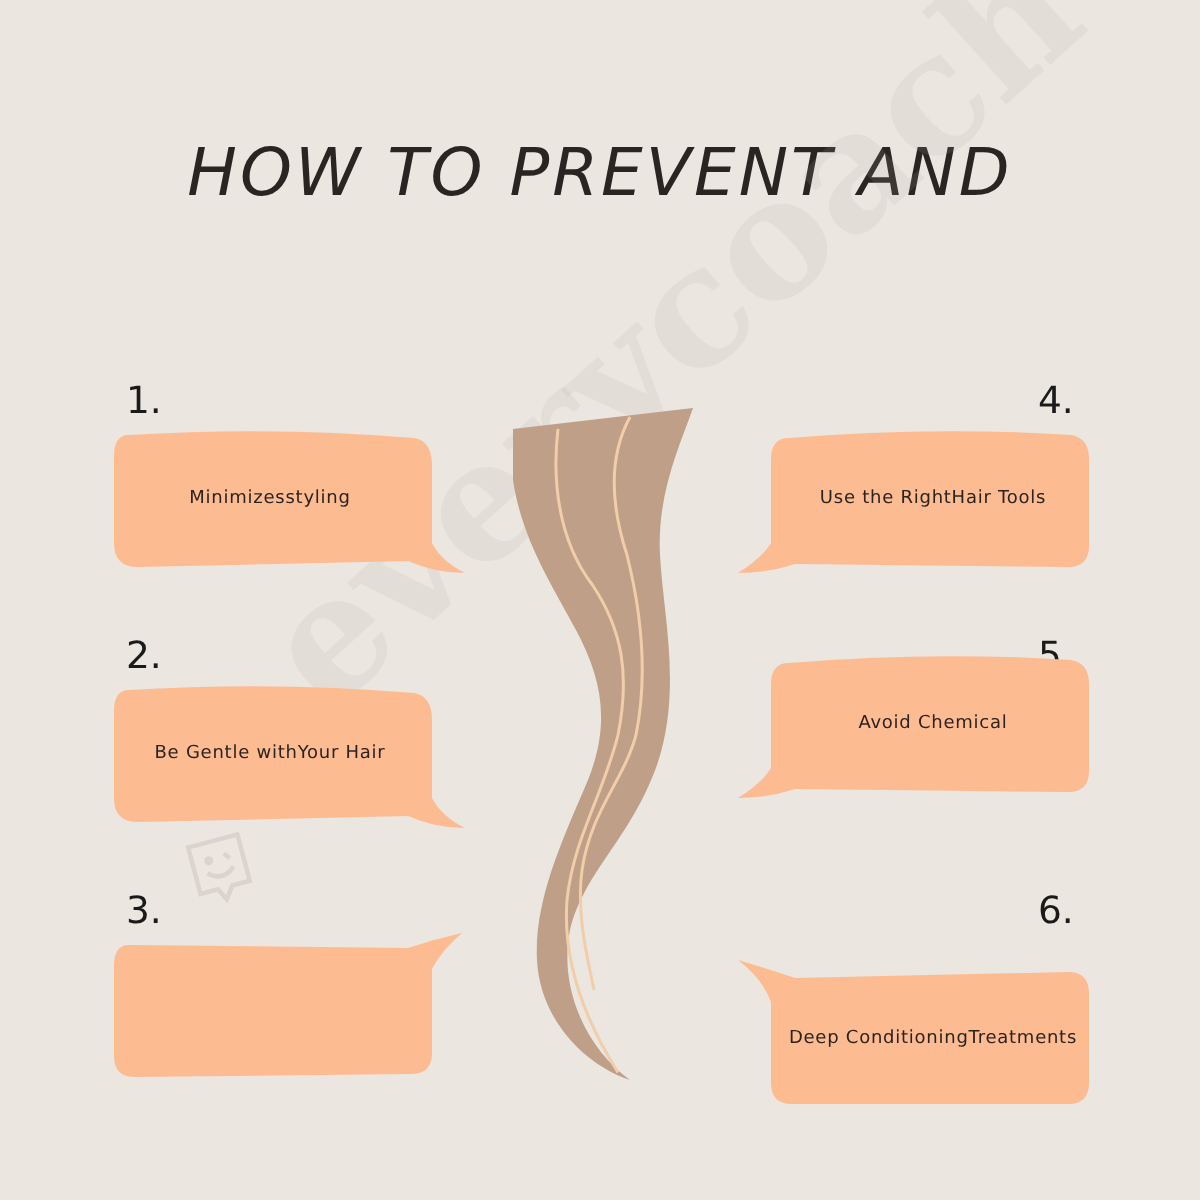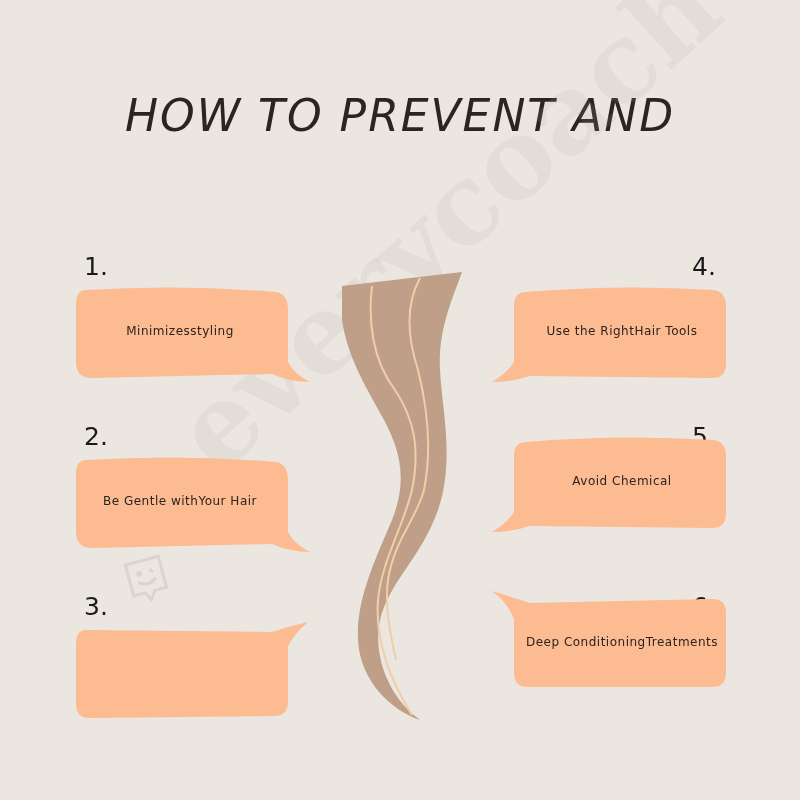--- a/index.html
+++ b/index.html
@@ -127,21 +127,21 @@
 <div class="bubble right" style="left:490px; top:436px;">
   <svg width="240" height="100">
     <path d="M36 6 Q130 -2 224 4 Q236 6 236 20 L236 78 Q236 92 222 92 L40 90 Q22 96 2 96 Q18 86 24 76 L24 20 Q24 6 36 6 Z" fill="#fdbb92"></path>
   </svg>
   <div class="txt">
     <span>Avoid Chemical</span>
   </div>
 </div>
 
 <div class="num" style="left:692px; top:592px;">6.</div>
-<div class="bubble right" style="left:490px; top:591px;">
+<div class="bubble right" style="left:490px; top:640px;">
   <svg width="240" height="100">
     <path d="M2 0 Q22 6 40 12 L222 8 Q236 8 236 22 L236 82 Q236 96 222 96 L38 96 Q24 96 24 82 L24 28 Q18 12 2 0 Z" fill="#fdbb92"></path>
   </svg>
   <div class="txt" style="top:6px;">
     <span>Deep Conditioning</span>
     <span>Treatments</span>
   </div>
 </div>
 
 </body></html>

